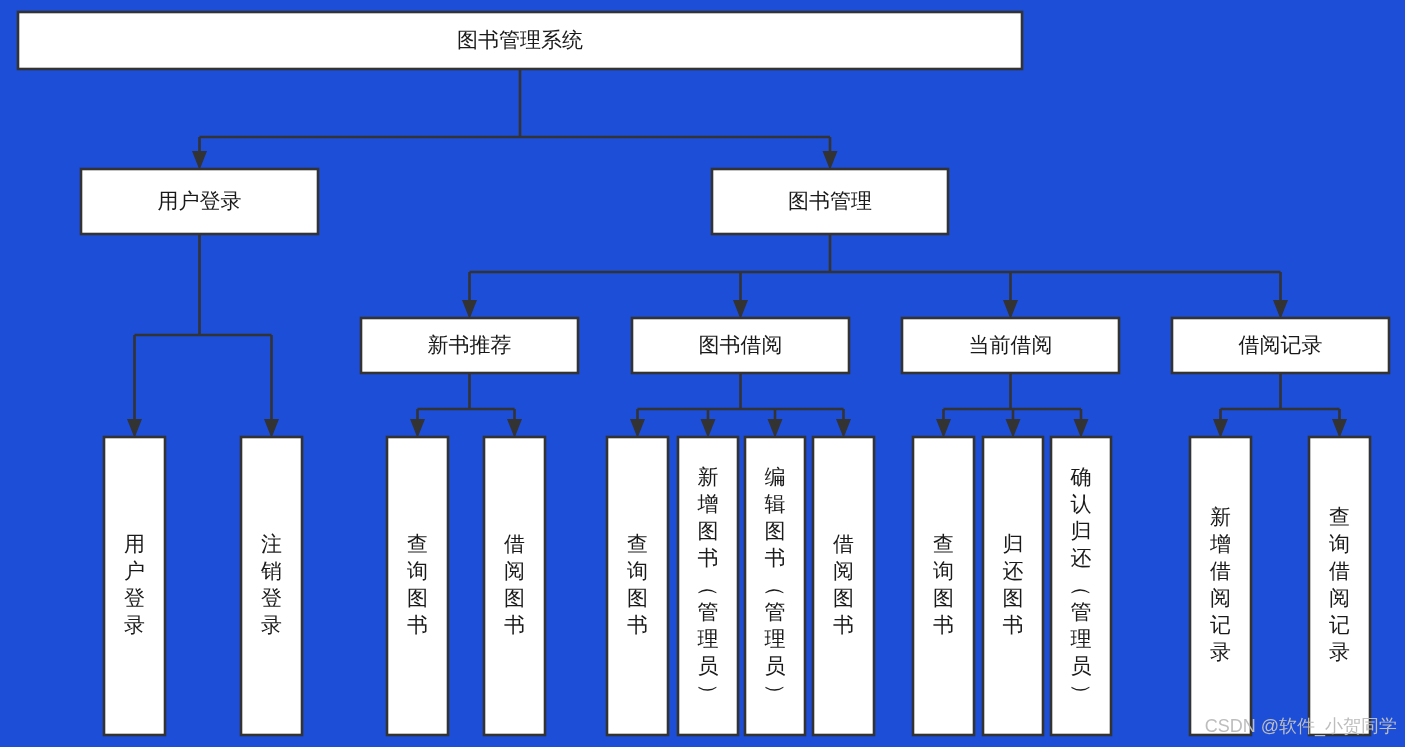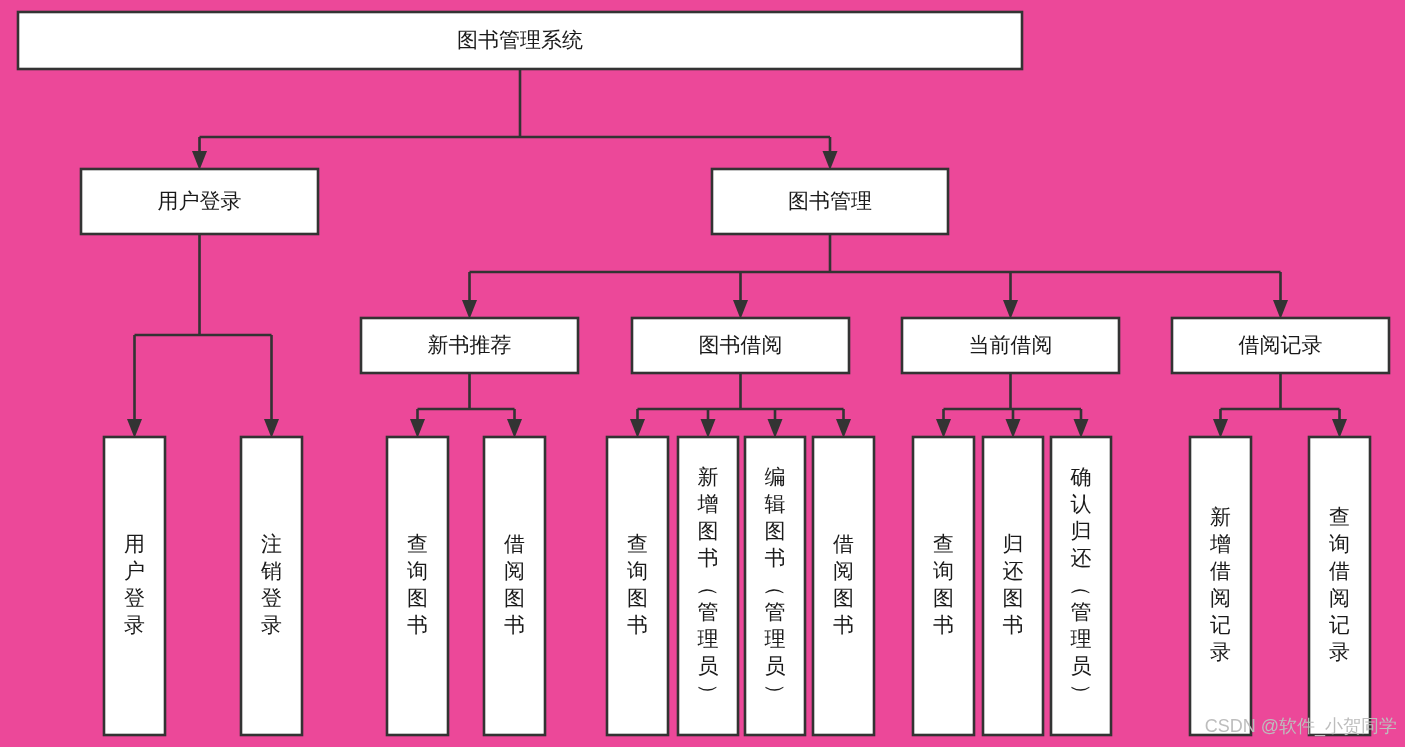--- a/index.html
+++ b/index.html
@@ -8,21 +8,21 @@
     padding: 0;
     background: #ffffff;
   }
   body {
     font-family: "Liberation Sans", "DejaVu Sans", sans-serif;
   }
   #diagram-root {
     position: relative;
     width: 1405px;
     height: 747px;
-    background: #ec4899;
+    background: #1d4ed8;
     overflow: hidden;
   }
   svg.diagram-canvas {
     position: absolute;
     left: 0;
     top: 0;
     width: 1405px;
     height: 747px;
     display: block;
   }

